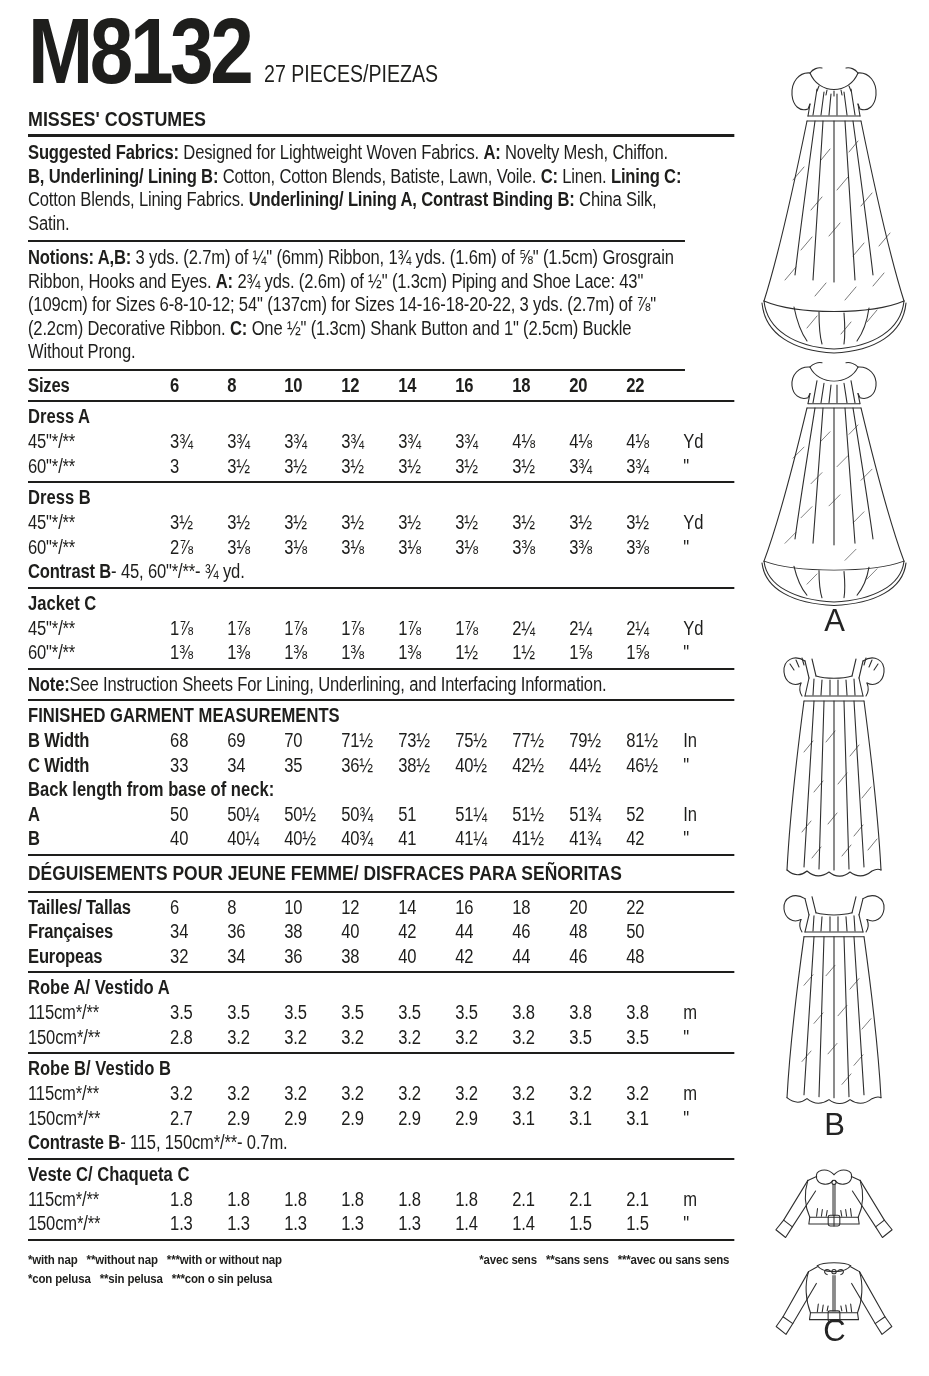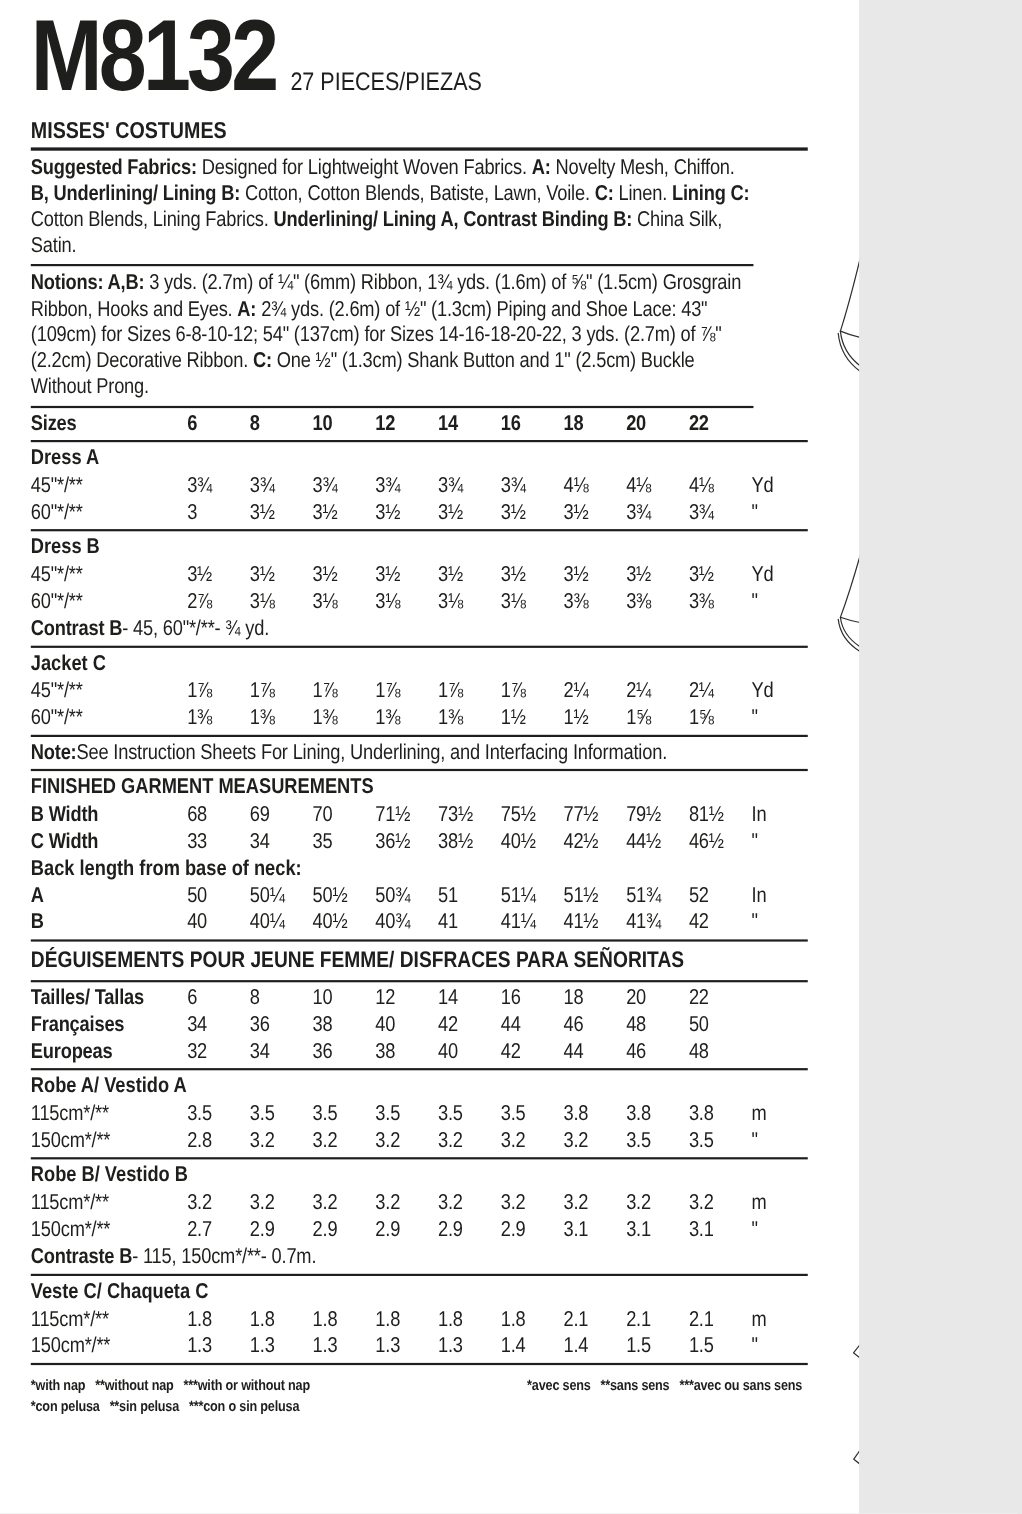--- a/index.html
+++ b/index.html
@@ -1,16 +1,16 @@
 <!DOCTYPE html>
 <html><head>
 <meta charset="utf-8">
 <style>
   html,body{margin:0;padding:0;background:#e8e8e8;}
-  .page{position:relative;width:781px;height:1376px;background:#ffffff;overflow:hidden;
+  .page{position:relative;width:929px;height:1376px;background:#ffffff;overflow:hidden;
         font-family:"Liberation Sans","DejaVu Sans",sans-serif;color:#1e1e1c;}
   
   .col{position:absolute;left:28px;top:0;width:830px;transform:scaleX(0.851);transform-origin:left top;}
   .hdr{display:flex;align-items:flex-end;padding-top:6px;height:86px;}
   .pnum{font-size:92px;font-weight:bold;letter-spacing:-4px;line-height:0.88;}
   .pieces{font-size:23px;letter-spacing:0px;margin-left:16px;margin-bottom:4px;}
   .category{font-size:21px;font-weight:bold;margin-top:14px;line-height:26px;
             border-bottom:3px solid #1e1e1c;padding-bottom:2px;}
   .para{font-size:19.5px;line-height:23.5px;padding:4px 0 5px 0;margin:0;max-width:772px;
         border-bottom:2px solid #1e1e1c;letter-spacing:-0.2px;}

